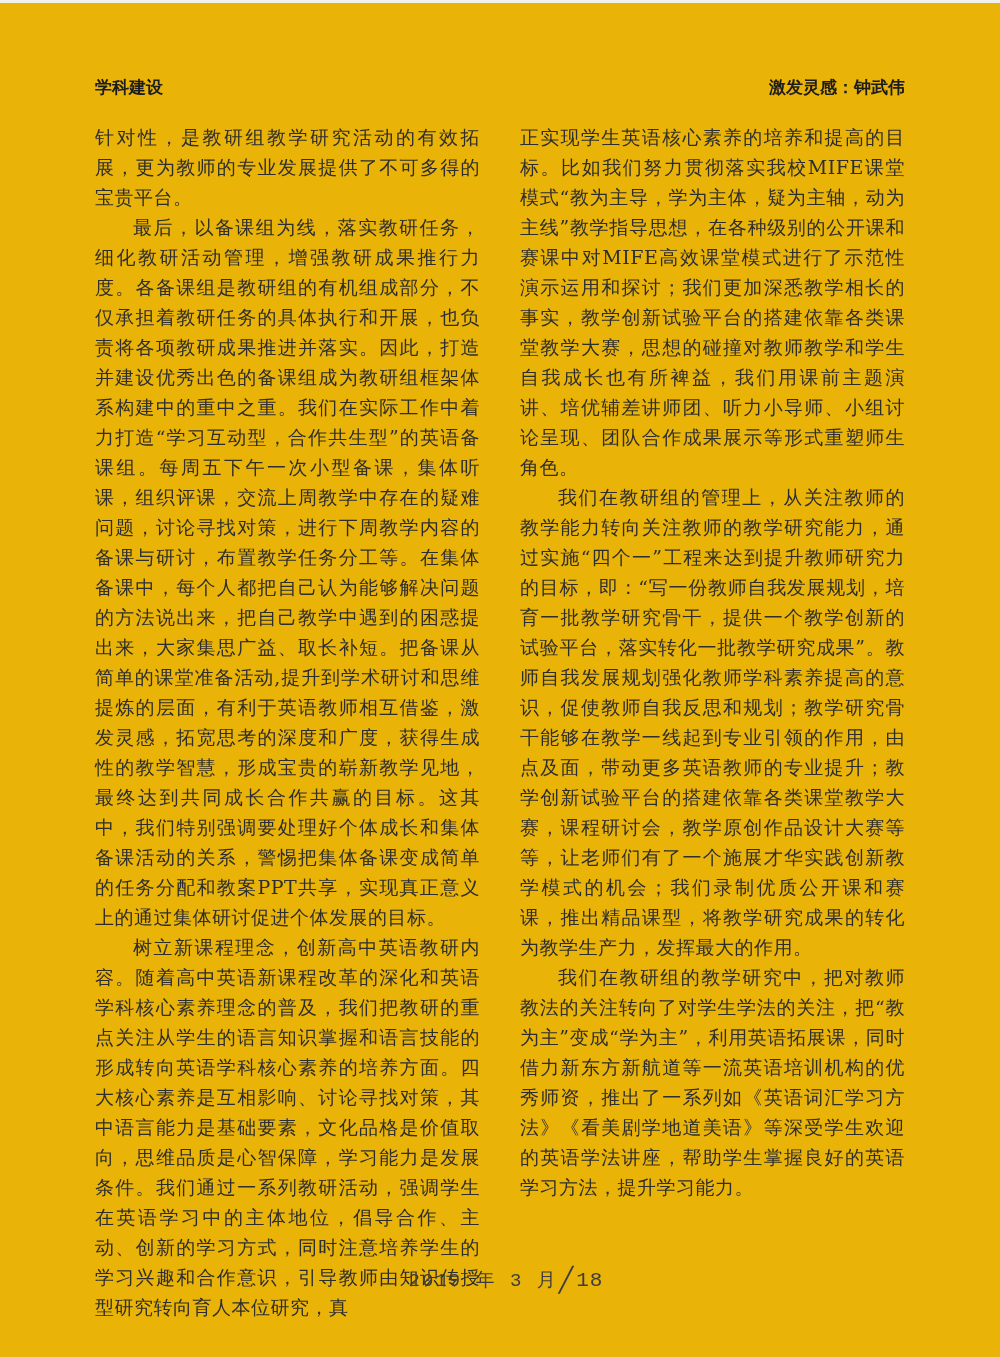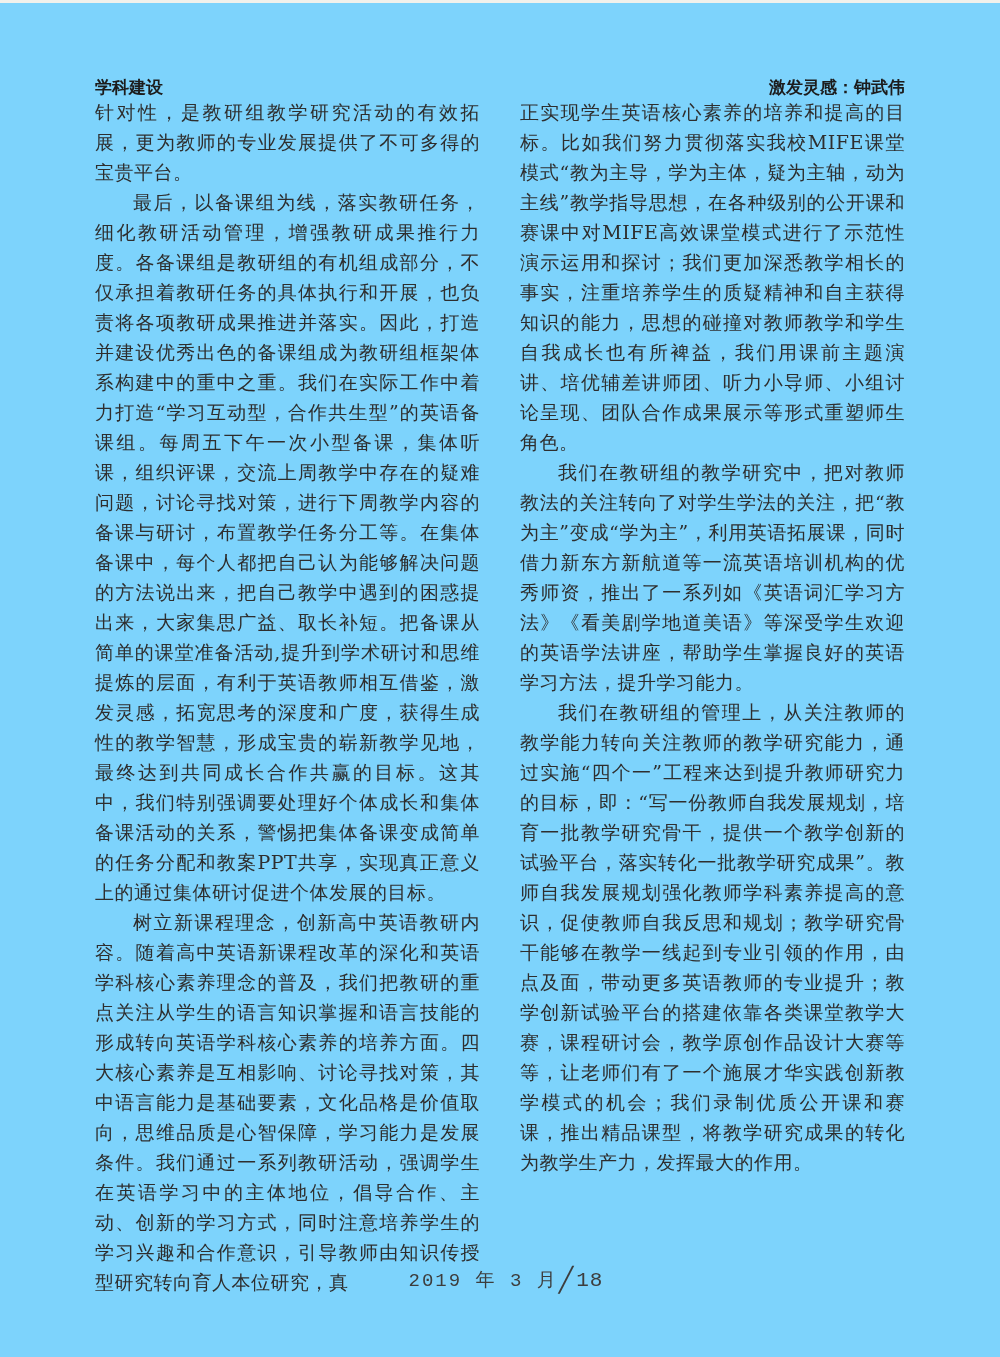--- a/index.html
+++ b/index.html
@@ -5,21 +5,21 @@
   html, body {
     margin: 0;
     padding: 0;
     background: #e9e9e9;
   }
   .page {
     position: relative;
     width: 1000px;
     height: 1357px;
     margin: 0 auto;
-    background: #7dd3fc;
+    background: #eab308;
     box-shadow: 0 0 4px rgba(0,0,0,0.15);
     overflow: hidden;
     font-family: "DejaVu Serif", "Liberation Serif", serif;
   }
   .page-edge-top {
     position: absolute;
     top: 0; left: 0; right: 0;
     height: 3px;
     background: #f1f1ec;
   }
@@ -31,21 +31,21 @@
     display: flex;
     justify-content: space-between;
     align-items: baseline;
     font-family: "Liberation Sans", "DejaVu Sans", sans-serif;
     font-weight: bold;
     font-size: 17px;
     color: #1c1c1c;
   }
   .columns {
     position: absolute;
-    top: 97px;
+    top: 122px;
     left: 95px;
     width: 810px;
     display: flex;
     gap: 40px;
     justify-content: center;
   }
   .column {
     width: 385px;
     font-size: 19px;
     line-height: 30px;
@@ -94,22 +94,22 @@
     <span>激发灵感：钟武伟</span>
   </div>
 
   <div class="columns">
     <div class="column">
       <p class="no-indent">针对性，是教研组教学研究活动的有效拓展，更为教师的专业发展提供了不可多得的宝贵平台。</p>
       <p>最后，以备课组为线，落实教研任务，细化教研活动管理，增强教研成果推行力度。各备课组是教研组的有机组成部分，不仅承担着教研任务的具体执行和开展，也负责将各项教研成果推进并落实。因此，打造并建设优秀出色的备课组成为教研组框架体系构建中的重中之重。我们在实际工作中着力打造“学习互动型，合作共生型”的英语备课组。每周五下午一次小型备课，集体听课，组织评课，交流上周教学中存在的疑难问题，讨论寻找对策，进行下周教学内容的备课与研讨，布置教学任务分工等。在集体备课中，每个人都把自己认为能够解决问题的方法说出来，把自己教学中遇到的困惑提出来，大家集思广益、取长补短。把备课从简单的课堂准备活动,提升到学术研讨和思维提炼的层面，有利于英语教师相互借鉴，激发灵感，拓宽思考的深度和广度，获得生成性的教学智慧，形成宝贵的崭新教学见地，最终达到共同成长合作共赢的目标。这其中，我们特别强调要处理好个体成长和集体备课活动的关系，警惕把集体备课变成简单的任务分配和教案PPT共享，实现真正意义上的通过集体研讨促进个体发展的目标。</p>
       <p>树立新课程理念，创新高中英语教研内容。随着高中英语新课程改革的深化和英语学科核心素养理念的普及，我们把教研的重点关注从学生的语言知识掌握和语言技能的形成转向英语学科核心素养的培养方面。四大核心素养是互相影响、讨论寻找对策，其中语言能力是基础要素，文化品格是价值取向，思维品质是心智保障，学习能力是发展条件。我们通过一系列教研活动，强调学生在英语学习中的主体地位，倡导合作、主动、创新的学习方式，同时注意培养学生的学习兴趣和合作意识，引导教师由知识传授型研究转向育人本位研究，真</p>
     </div>
     <div class="column">
-      <p class="no-indent">正实现学生英语核心素养的培养和提高的目标。比如我们努力贯彻落实我校MIFE课堂模式“教为主导，学为主体，疑为主轴，动为主线”教学指导思想，在各种级别的公开课和赛课中对MIFE高效课堂模式进行了示范性演示运用和探讨；我们更加深悉教学相长的事实，注重培养学生的质疑精神和自主获得知识的能力，思想的碰撞对教师教学和学生自我成长也有所裨益，我们用课前主题演讲、培优辅差讲师团、听力小导师、小组讨论呈现、团队合作成果展示等形式重塑师生角色。</p>
+      <p class="no-indent">正实现学生英语核心素养的培养和提高的目标。比如我们努力贯彻落实我校MIFE课堂模式“教为主导，学为主体，疑为主轴，动为主线”教学指导思想，在各种级别的公开课和赛课中对MIFE高效课堂模式进行了示范性演示运用和探讨；我们更加深悉教学相长的事实，教学创新试验平台的搭建依靠各类课堂教学大赛，思想的碰撞对教师教学和学生自我成长也有所裨益，我们用课前主题演讲、培优辅差讲师团、听力小导师、小组讨论呈现、团队合作成果展示等形式重塑师生角色。</p>
+      <p>我们在教研组的管理上，从关注教师的教学能力转向关注教师的教学研究能力，通过实施“四个一”工程来达到提升教师研究力的目标，即：“写一份教师自我发展规划，培育一批教学研究骨干，提供一个教学创新的试验平台，落实转化一批教学研究成果”。教师自我发展规划强化教师学科素养提高的意识，促使教师自我反思和规划；教学研究骨干能够在教学一线起到专业引领的作用，由点及面，带动更多英语教师的专业提升；教学创新试验平台的搭建依靠各类课堂教学大赛，课程研讨会，教学原创作品设计大赛等等，让老师们有了一个施展才华实践创新教学模式的机会；我们录制优质公开课和赛课，推出精品课型，将教学研究成果的转化为教学生产力，发挥最大的作用。</p>
       <p>我们在教研组的教学研究中，把对教师教法的关注转向了对学生学法的关注，把“教为主”变成“学为主”，利用英语拓展课，同时借力新东方新航道等一流英语培训机构的优秀师资，推出了一系列如《英语词汇学习方法》《看美剧学地道美语》等深受学生欢迎的英语学法讲座，帮助学生掌握良好的英语学习方法，提升学习能力。</p>
-      <p>我们在教研组的管理上，从关注教师的教学能力转向关注教师的教学研究能力，通过实施“四个一”工程来达到提升教师研究力的目标，即：“写一份教师自我发展规划，培育一批教学研究骨干，提供一个教学创新的试验平台，落实转化一批教学研究成果”。教师自我发展规划强化教师学科素养提高的意识，促使教师自我反思和规划；教学研究骨干能够在教学一线起到专业引领的作用，由点及面，带动更多英语教师的专业提升；教学创新试验平台的搭建依靠各类课堂教学大赛，课程研讨会，教学原创作品设计大赛等等，让老师们有了一个施展才华实践创新教学模式的机会；我们录制优质公开课和赛课，推出精品课型，将教学研究成果的转化为教学生产力，发挥最大的作用。</p>
     </div>
   </div>
 
   <div class="footer">
     <span>2019 年 3 月</span><span class="slash">╱</span><span class="page-num">18</span>
   </div>
 </div>
 
 </body></html>

